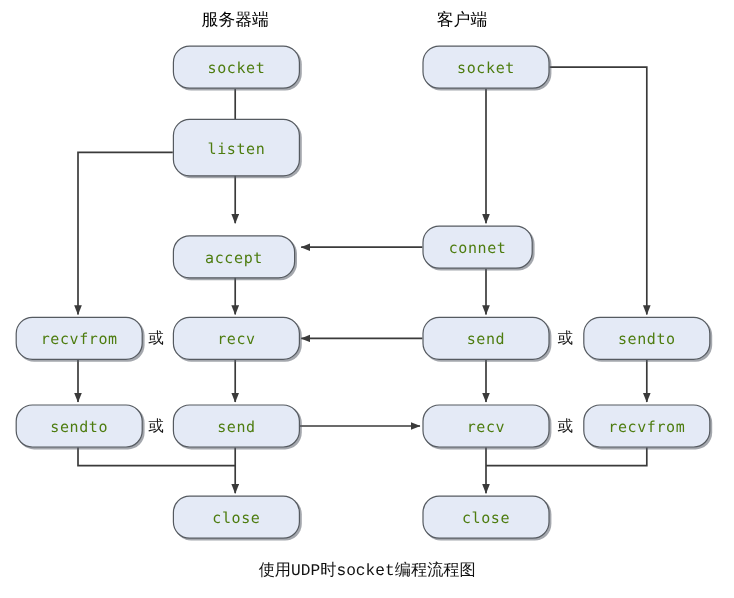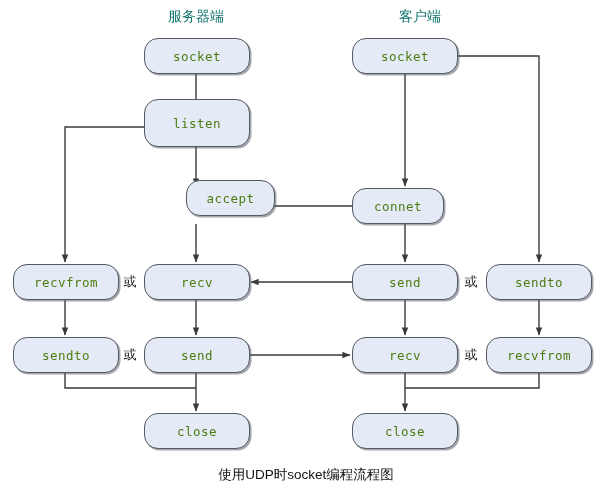--- a/index.html
+++ b/index.html
@@ -21,21 +21,21 @@
     position: absolute;
     left: 0;
     top: 0;
     width: 612px;
     height: 498px;
   }
   .col-header {
     position: absolute;
     font-family: "DejaVu Sans", "Liberation Sans", sans-serif;
     font-size: 14px;
-    color: #0f766e;
+    color: #000000;
     text-align: center;
     white-space: nowrap;
     transform: translateX(-50%);
   }
   .node {
     position: absolute;
     box-sizing: border-box;
     background: #e4eaf6;
     border: 1px solid #555a60;
     border-radius: 14px;
@@ -51,21 +51,21 @@
   .or-label {
     position: absolute;
     font-family: "DejaVu Sans", "Liberation Sans", sans-serif;
     font-size: 13px;
     color: #1a1a1a;
     transform: translate(-50%, -50%);
     white-space: nowrap;
   }
   .caption {
     position: absolute;
-    font-family: Liberation Sans, sans-serif;
+    font-family: Liberation Mono, monospace;
     font-size: 13.5px;
     color: #111111;
     white-space: nowrap;
     transform: translateX(-50%);
   }
 </style>
 </head>
 <body>
 
 <div id="canvas">
@@ -99,26 +99,26 @@
 
       <path d="M 65 373 L 65 388 L 196 388"></path>
       <line x1="196" y1="373" x2="196" y2="411" marker-end="url(#arrowhead)"></line>
 
       <path d="M 539 373 L 539 388 L 405 388"></path>
       <line x1="405" y1="373" x2="405" y2="411" marker-end="url(#arrowhead)"></line>
     </g>
   </svg>
 
   <div class="col-header" style="left:196px; top:8px;">服务器端</div>
-  <div class="col-header" style="left:420px; top:8px;">客户端</div>
+  <div class="col-header" style="left:385px; top:8px;">客户端</div>
 
   <div class="node" style="left:144px; top:38px; width:106px; height:36px;">socket</div>
   <div class="node" style="left:352px; top:38px; width:106px; height:36px;">socket</div>
   <div class="node" style="left:144px; top:99px; width:106px; height:48px;">listen</div>
-  <div class="node" style="left:144px; top:180px; width:89px; height:36px;margin-left:42px;">accept</div>
+  <div class="node" style="left:144px; top:196px; width:102px; height:36px;">accept</div>
   <div class="node" style="left:352px; top:188px; width:92px; height:36px;">connet</div>
   <div class="node" style="left:13px; top:264px; width:106px; height:36px;">recvfrom</div>
   <div class="node" style="left:144px; top:264px; width:106px; height:36px;">recv</div>
   <div class="node" style="left:352px; top:264px; width:106px; height:36px;">send</div>
   <div class="node" style="left:486px; top:264px; width:106px; height:36px;">sendto</div>
   <div class="node" style="left:13px; top:337px; width:106px; height:36px;">sendto</div>
   <div class="node" style="left:144px; top:337px; width:106px; height:36px;">send</div>
   <div class="node" style="left:352px; top:337px; width:106px; height:36px;">recv</div>
   <div class="node" style="left:486px; top:337px; width:106px; height:36px;">recvfrom</div>
   <div class="node" style="left:144px; top:413px; width:106px; height:36px;">close</div>

